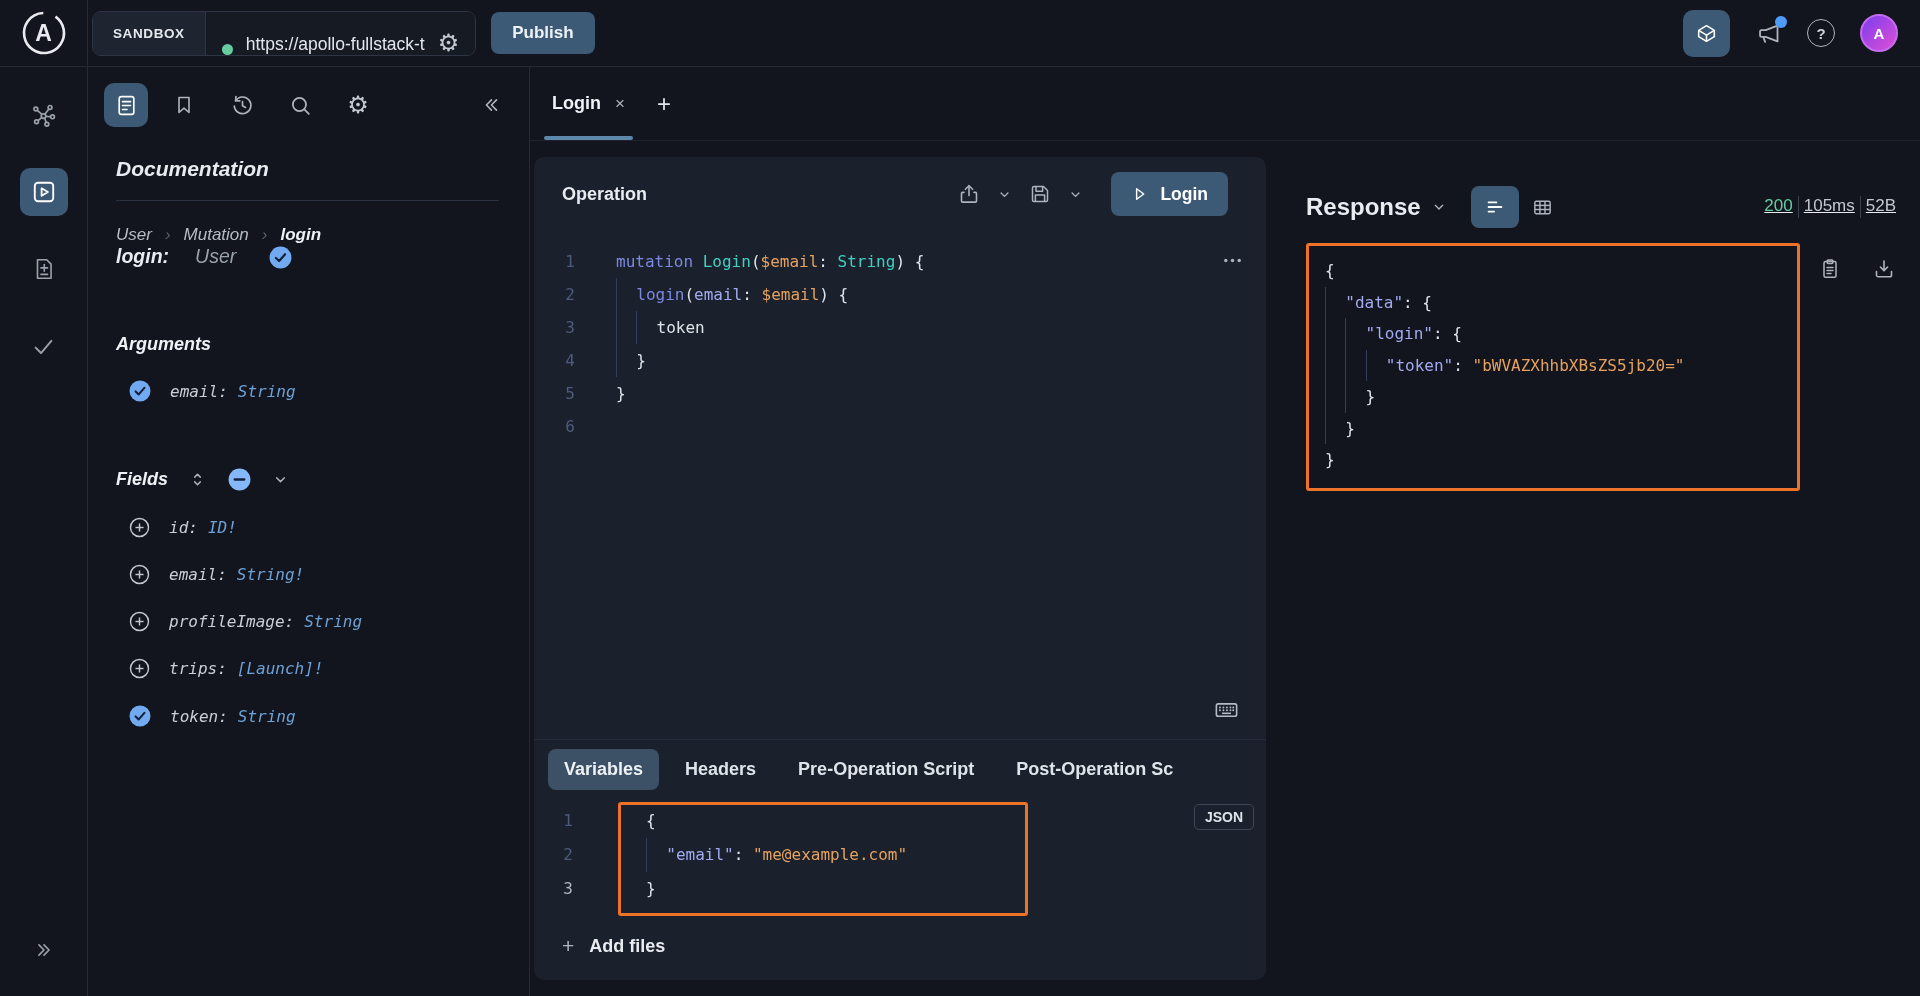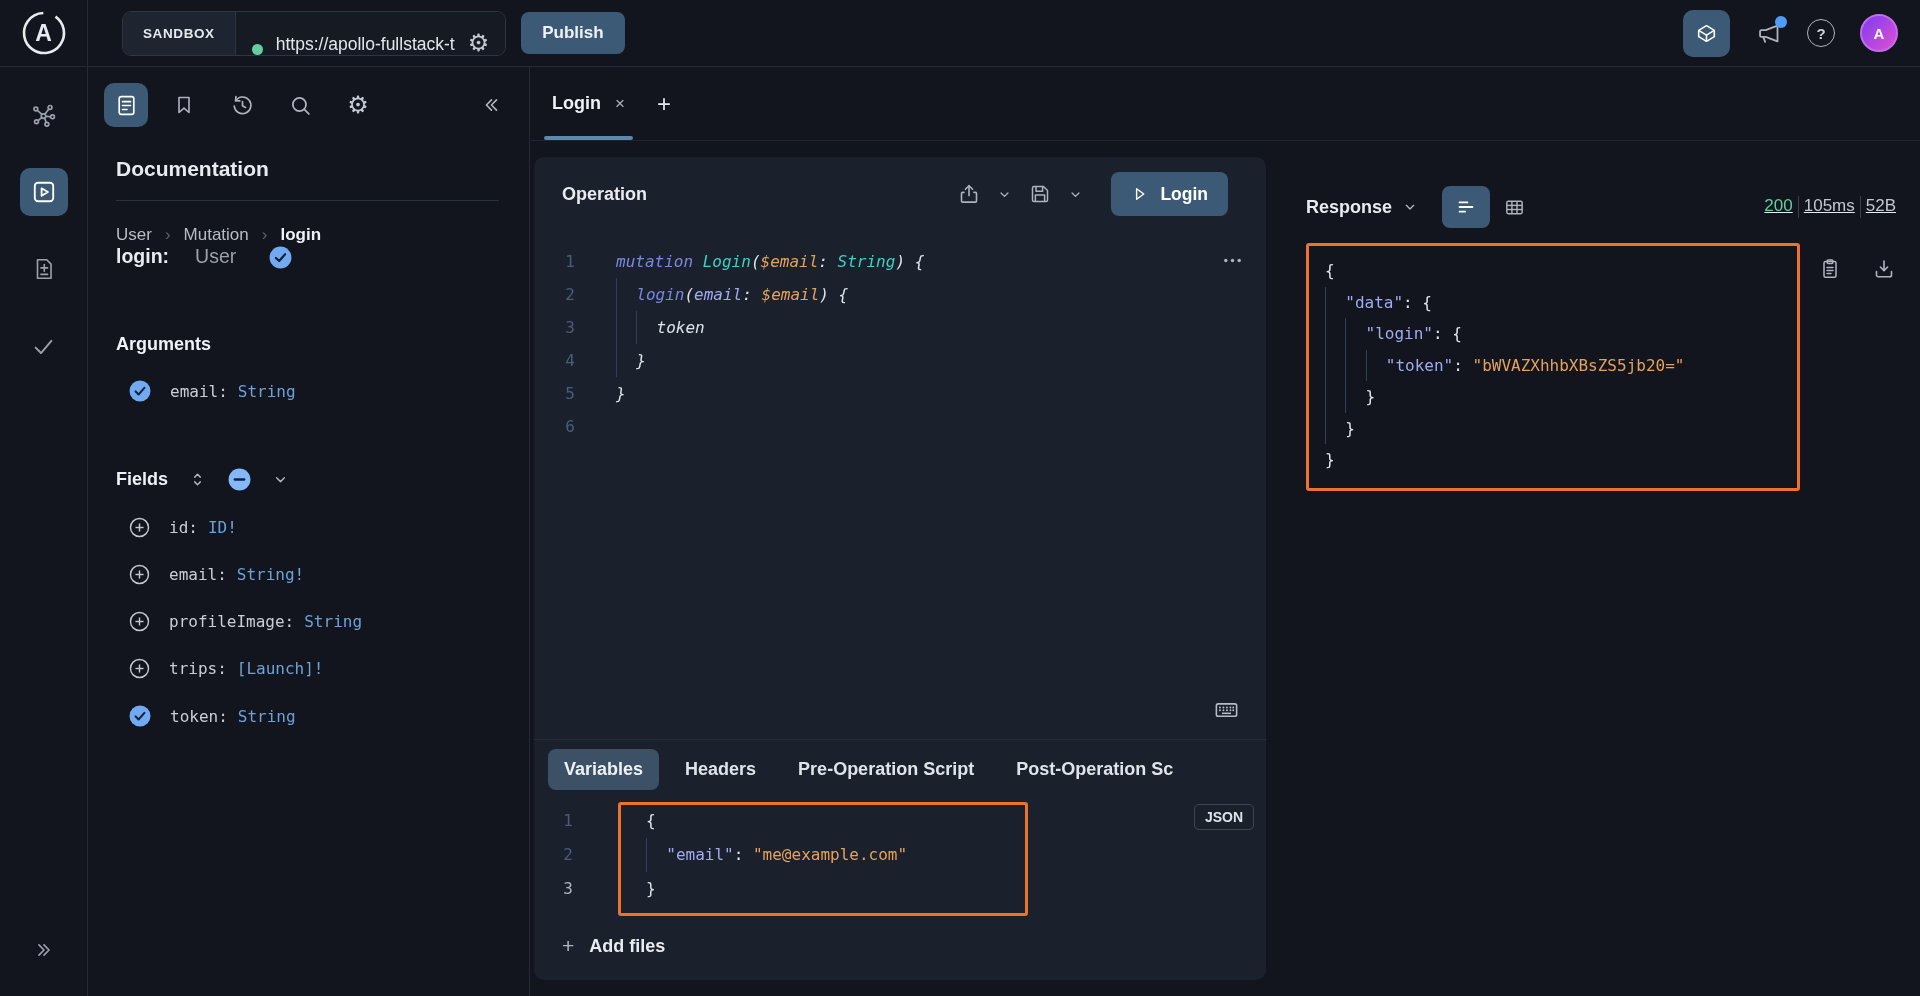--- a/index.html
+++ b/index.html
@@ -9,21 +9,21 @@
     background:#12151d; color:#e7eaef;
     font-family:"Liberation Sans", sans-serif;
   }
   svg { display:block; }
 
   
   .topbar { height:67px; display:flex; align-items:center; border-bottom:1px solid #232936; }
   .logo-cell { width:88px; height:100%; display:flex; align-items:center; justify-content:center; border-right:1px solid #232936; flex:none; }
   .logo { position:relative; width:46px; height:46px; }
   .logo-letter { position:absolute; inset:0; display:flex; align-items:center; justify-content:center; font-size:23px; font-weight:bold; color:#e8eaef; }
-  .url-group { margin-left:34px; display:flex; align-items:stretch; height:45px; border:1px solid #2e3645; border-radius:9px; overflow:hidden; }
+  .url-group { margin-left:4px; display:flex; align-items:stretch; height:45px; border:1px solid #2e3645; border-radius:9px; overflow:hidden; }
   .mode-cell { display:flex; align-items:center; padding:0 20px; background:#1e2531; border-right:1px solid #2e3645; font-size:13.5px; font-weight:bold; letter-spacing:.6px; color:#e6e9ee; }
   .url-cell { display:flex; align-items:flex-end; gap:13px; background:#151a23; padding:0 16px; }
   .green-dot { width:11px; height:11px; border-radius:50%; background:#66cda1; flex:none; }
   .url-text { font-size:17.5px; color:#e2e6ec; }
   .gear-glyph { font-size:24px; line-height:1; color:#c3c9d3; cursor:pointer; }
   .publish-btn { margin-left:15px; height:42px; padding:0 21px; border:none; border-radius:8px; background:#3c5a75; color:#eef2f6; font-size:17px; font-weight:bold; font-family:inherit; cursor:pointer; }
   .topbar-spacer { flex:1; }
   .topbar-right { display:flex; align-items:center; gap:25px; padding-right:22px; }
   .iconbtn { display:flex; align-items:center; justify-content:center; background:none; border:none; color:#aeb4bf; cursor:pointer; }
   .cube-btn { width:47px; height:47px; border-radius:10px; background:#3c5a75; color:#fff; }
@@ -40,21 +40,21 @@
   .rail-btn { width:48px; height:48px; border-radius:10px; display:flex; align-items:center; justify-content:center; background:none; border:none; color:#9aa1ac; cursor:pointer; }
   .rail-btn.active { background:#3c5a75; color:#fff; }
   .rail-bottom { margin-top:auto; margin-bottom:22px; }
 
   
   .docpanel { width:442px; flex:none; border-right:1px solid #232936; display:flex; flex-direction:column; }
   .doc-toolbar { display:flex; align-items:center; gap:14px; padding:16px 16px 0 16px; }
   .tool-btn { width:44px; height:44px; border-radius:10px; display:flex; align-items:center; justify-content:center; background:none; border:none; color:#aeb4bf; cursor:pointer; }
   .tool-btn.active { background:#3c5a75; color:#fff; }
   .collapse-btn { margin-left:auto; }
-  .doc-content { padding:30px 30px 0 28px; }
+  .doc-content { padding:30px 30px 0 28px;font-style:italic; }
   .doc-title { font-size:21px; font-weight:bold; color:#e8ebf0; }
   .doc-divider { border:none; border-top:1px solid #2a3140; margin-top:19px; }
   .breadcrumb { margin-top:24px; display:flex; align-items:center; gap:13px; font-size:17px; color:#b6bcc6; }
   .bc-item { cursor:pointer; }
   .bc-sep { color:#5a6270; font-size:17px; }
   .bc-last { color:#eef1f5; font-weight:bold; }
   .login-user { display:flex; align-items:flex-start;gap:16px; }
   .lu-name { font-size:19.5px; font-weight:bold; color:#e8ebf0; }
   .lu-type { font-size:19.5px; color:#99a1ab; margin-left:10px; }
   .lu-check { margin-left:16px; display:flex; }
@@ -90,21 +90,21 @@
   .cl { display:flex; line-height:33px; height:33px; font-family:"DejaVu Sans Mono", monospace; font-size:16px; }
   .ln { width:72px; flex:none; text-align:center; color:#4c5a7d; }
   .ln-a { color:#aeb6c2; }
   .ct { white-space:pre; }
   .guide { display:inline-block; width:0; height:33px; border-left:1px solid #323e5c; vertical-align:top; }
   .tk-kw { color:#7b87e0; } .tk-ty { color:#3fd0c4; } .tk-vr { color:#e5a15e; }
   .tk-at { color:#a2aaf0; } .tk-pl { color:#dfe3ea; } .tk-pun { color:#dfe3ea; }
   .tk-ky { color:#a2aaf0; } .tk-st { color:#e5a15e; }
 
   .op-editor { flex:1; position:relative; padding-top:14px; min-height:0; }
-  .op-editor .ct { padding-left:10px;font-style:italic; }
+  .op-editor .ct { padding-left:10px; }
   .ellipsis-btn { position:absolute; top:18px; right:22px; color:#aeb4bf; }
   .kbd-btn { position:absolute; bottom:16px; right:26px; color:#b6bcc6; }
 
   .op-divider { border-top:1px solid #262d3a; flex:none; }
 
   .rtabs { height:58px; flex:none; display:flex; align-items:center; gap:10px; padding:0 14px; overflow:hidden; white-space:nowrap; }
   .rtab { background:none; border:none; border-radius:8px; padding:10px 16px; font-size:18px; font-weight:bold; color:#dfe3ea; font-family:inherit; cursor:pointer; flex:none; }
   .rtab-active { background:#3c5166; color:#eef1f5; }
 
   .vars-area { position:relative; flex:none; padding:6px 0 14px; }
@@ -114,21 +114,21 @@
   .vars-area .guide { height:34px; }
   .vars-outline { position:absolute; left:84px; top:4px; width:410px; height:114px; border:3px solid #ee7328; border-radius:3px; pointer-events:none; }
   .json-badge { position:absolute; top:6px; right:12px; padding:4px 10px; background:#1b212c; border:1.5px solid #3e4654; border-radius:5px; font-size:14px; font-weight:bold; color:#dfe3ea; }
   .addfiles { flex:none; display:flex; align-items:center; gap:15px; padding:14px 28px 22px; }
   .addfiles-plus { font-size:21px; color:#aeb4bf; }
   .addfiles-label { font-size:18px; font-weight:bold; color:#e8ebf0; cursor:pointer; }
 
   
   .response { flex:1; min-width:0; padding:26px 10px 0 40px; }
   .resp-header { height:48px; display:flex; align-items:center; }
-  .resp-title { font-size:18px; font-weight:bold; color:#e8ebf0; }
+  .resp-title { font-size:24px; font-weight:bold; color:#e8ebf0; }
   .resp-chev { margin-left:10px; color:#aeb4bf; }
   .view-btn { width:48px; height:42px; border:none; border-radius:8px; background:none; display:flex; align-items:center; justify-content:center; color:#aeb4bf; cursor:pointer; }
   .view-btn.active { background:#3c5a75; color:#fff; }
   .fmt-btn { margin-left:24px; }
   .resp-stats { margin-left:auto; display:flex; align-items:flex-start; gap:5px; font-size:17px;text-decoration:underline; }
   .stat-200 { color:#66cda1; }
   .stat-div { width:1px; height:22px; background:#39404e; }
   .stat-gray { color:#c2c8d2; }
   .resp-body { margin-top:12px; display:flex; align-items:flex-start; }
   .resp-box { width:510px; border:3px solid #ee7328; border-radius:3px; padding:9px 0 12px 16px; background:#12151d; }

